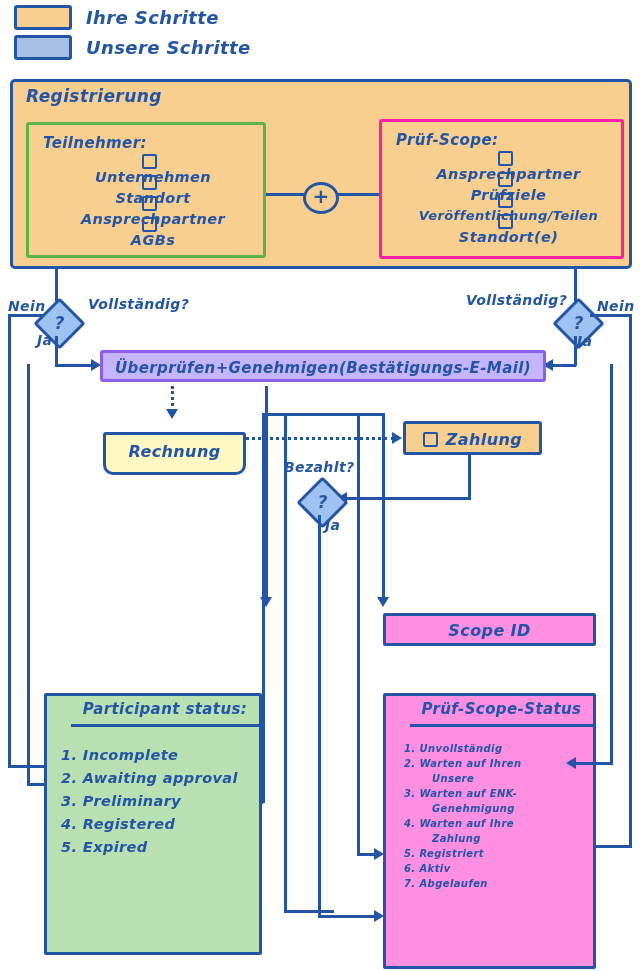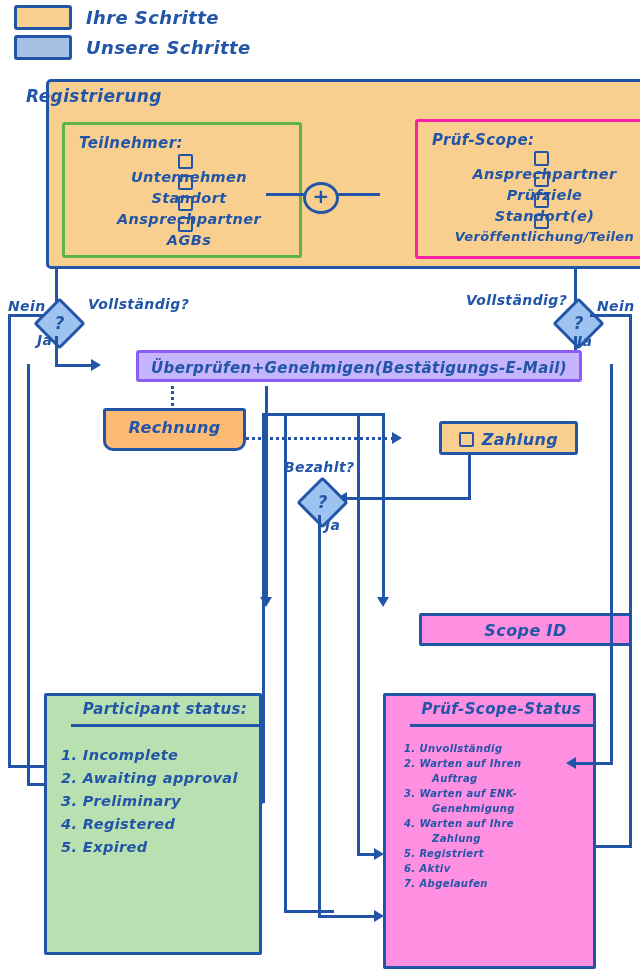--- a/index.html
+++ b/index.html
@@ -12,21 +12,21 @@
 
   
   .legend{position:absolute;left:14px;top:4px;}
   .legend-row{display:flex;align-items:center;height:26px;margin-bottom:4px;}
   .swatch{width:52px;height:19px;border:3px solid #2255a8;border-radius:3px;margin-right:14px;}
   .sw-orange{background:#f8cf8e;}
   .sw-blue{background:#a8bfe4;}
   .legend-label{font-size:18px;}
 
   
-  .box{position:absolute;box-sizing:border-box;margin-left:36px;}
+  .box{position:absolute;box-sizing:border-box;}
   .reg-outer{left:10px;top:79px;width:622px;height:190px;background:#f8cf8e;
              border:3px solid #2255a8;border-radius:5px;}
   .reg-title{position:absolute;left:26px;top:86px;font-size:17px;}
 
   .inner-green{left:26px;top:122px;width:240px;height:136px;background:#f8cf8e;
                border:3px solid #5cb34a;border-radius:3px;}
   .inner-pink{left:379px;top:119px;width:245px;height:140px;background:#f8cf8e;
               border:3px solid #ff1fa5;border-radius:3px;}
 
   .chk-head{font-size:15px;margin:9px 0 2px 14px;}
@@ -55,21 +55,21 @@
   .d3 span{line-height:31px;}
 
   .lbl{position:absolute;font-size:14px;}
 
   
   .bar-blue{left:100px;top:350px;width:446px;height:32px;background:#c4b5fd;
             border:3px solid #8b5cf6;border-radius:3px;}
   .bar-blue .t{font-size:15px;line-height:30px;text-align:center;white-space:nowrap;}
 
   
-  .doc{position:absolute;left:103px;top:408px;width:137px;height:37px;background:#fdba74;
+  .doc{position:absolute;left:103px;top:432px;width:137px;height:37px;background:#fef9c3;
        border:3px solid #2255a8;border-radius:3px 3px 10px 10px;}
   .doc .t{font-size:16px;line-height:33px;text-align:center;}
 
   
   .zahlung{left:403px;top:421px;width:139px;height:34px;background:#f8cf8e;
            border:3px solid #2255a8;border-radius:3px;}
   .zahlung .row{display:flex;align-items:center;justify-content:center;height:30px;}
 
   
   .pid{left:44px;top:615px;width:218px;height:33px;background:#b9e0b0;
@@ -154,25 +154,25 @@
       <li class="chk-item">
         <span class="cb"></span>
         <span class="hand chk-text">Ansprechpartner</span>
       </li>
       <li class="chk-item">
         <span class="cb"></span>
         <span class="hand chk-text">Prüfziele</span>
       </li>
       <li class="chk-item">
         <span class="cb"></span>
+        <span class="hand chk-text sm">Veröffentlichung/Teilen</span>
+      </li>
+      <li class="chk-item">
+        <span class="cb"></span>
         <span class="hand chk-text">Standort(e)</span>
-      </li>
-      <li class="chk-item">
-        <span class="cb"></span>
-        <span class="hand chk-text sm">Veröffentlichung/Teilen</span>
       </li>
     </ul>
   </div>
 
   <div class="ln vln" style="left:55px;top:269px;height:38px;"></div>
   <div class="ln vln" style="left:574px;top:269px;height:38px;"></div>
 
   <div class="diamond d1">
       <span>?</span>
     </div>
@@ -298,21 +298,21 @@
     </div>
     <div class="st-body">
       <div class="hand st-li">
         <span>1.</span>
         <span>Unvollständig</span>
       </div>
       <div class="hand st-li">
         <span>2.</span>
         <span>Warten auf Ihren</span>
       </div>
-      <div class="hand st-li cont">Auftrag</div>
+      <div class="hand st-li cont">Unsere</div>
       <div class="hand st-li">
         <span>3.</span>
         <span>Warten auf ENK-</span>
       </div>
       <div class="hand st-li cont">Genehmigung</div>
       <div class="hand st-li">
         <span>4.</span>
         <span>Warten auf Ihre</span>
       </div>
       <div class="hand st-li cont">Zahlung</div>

